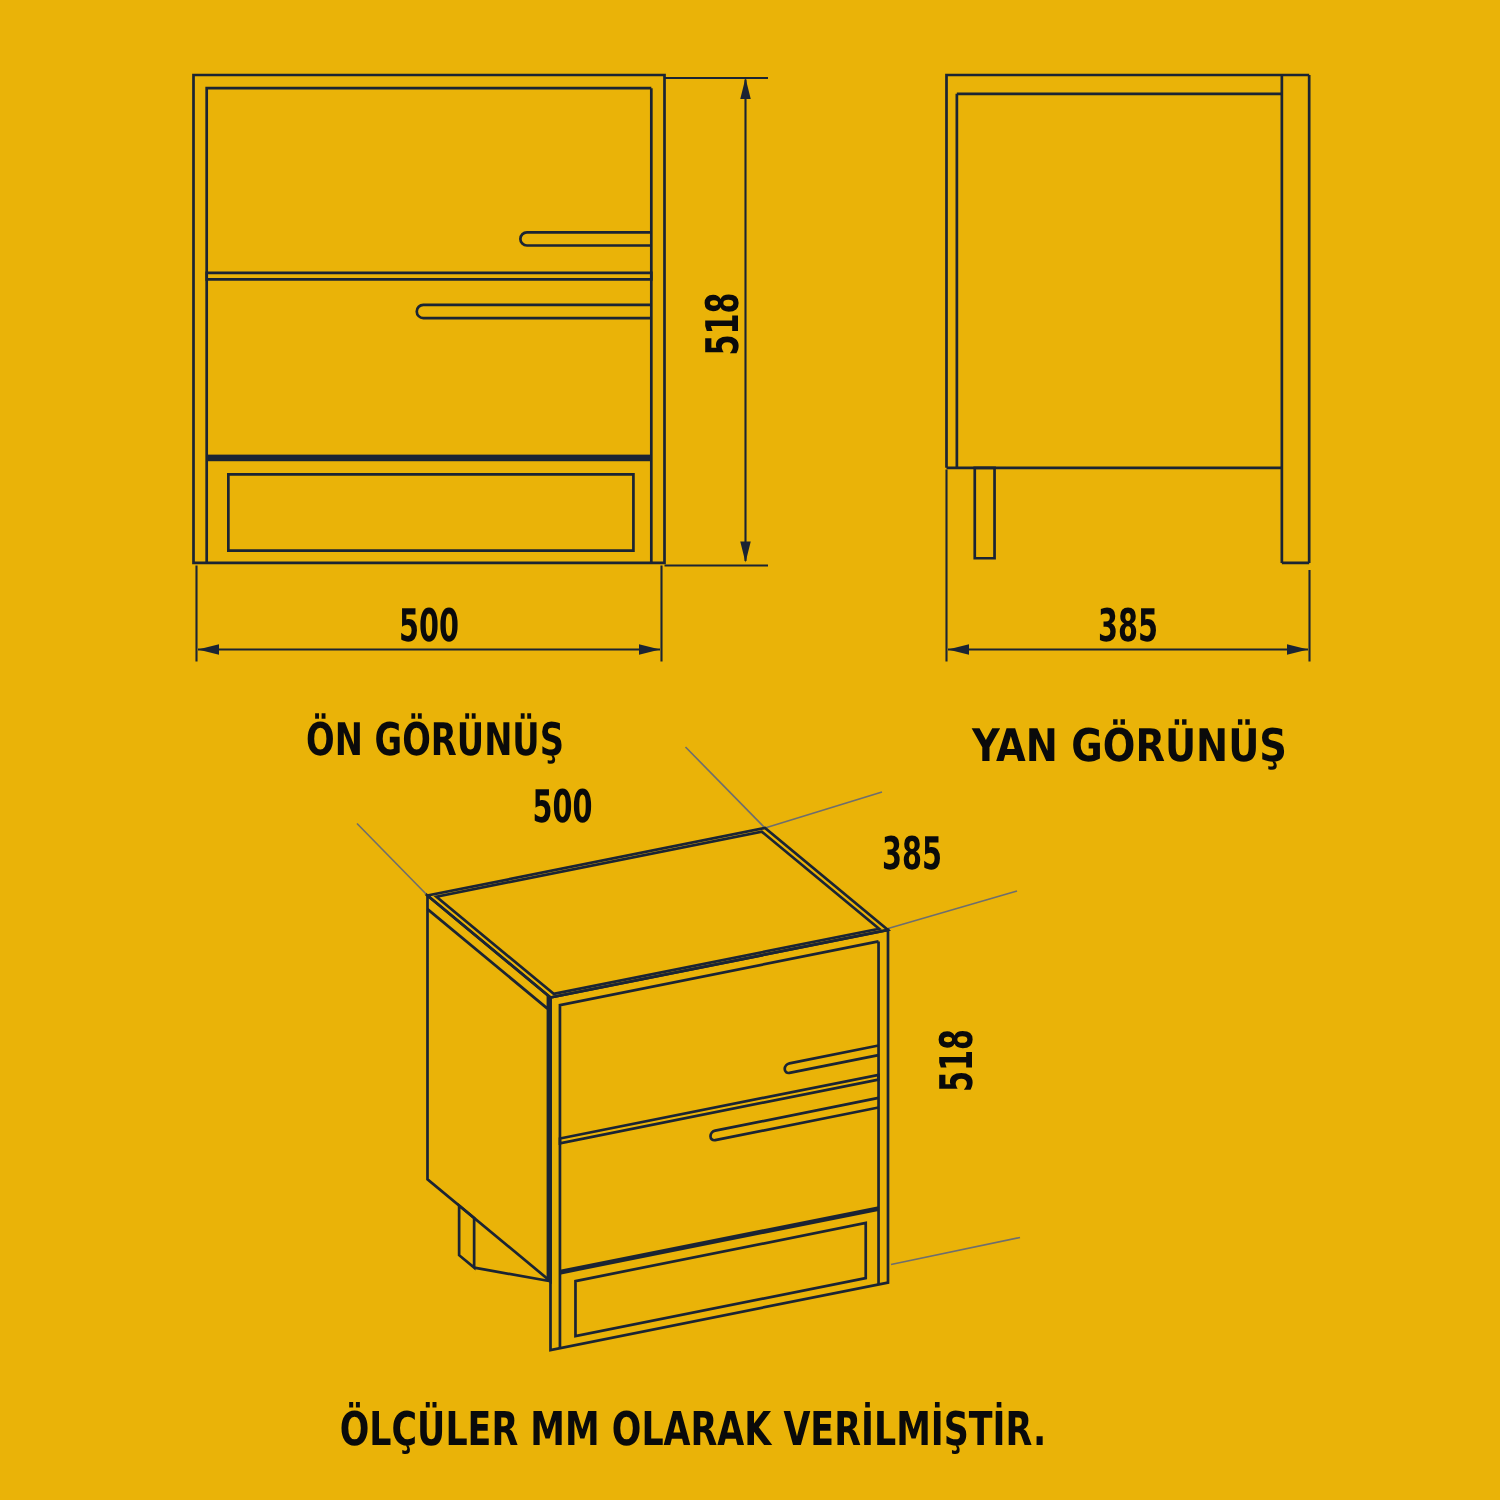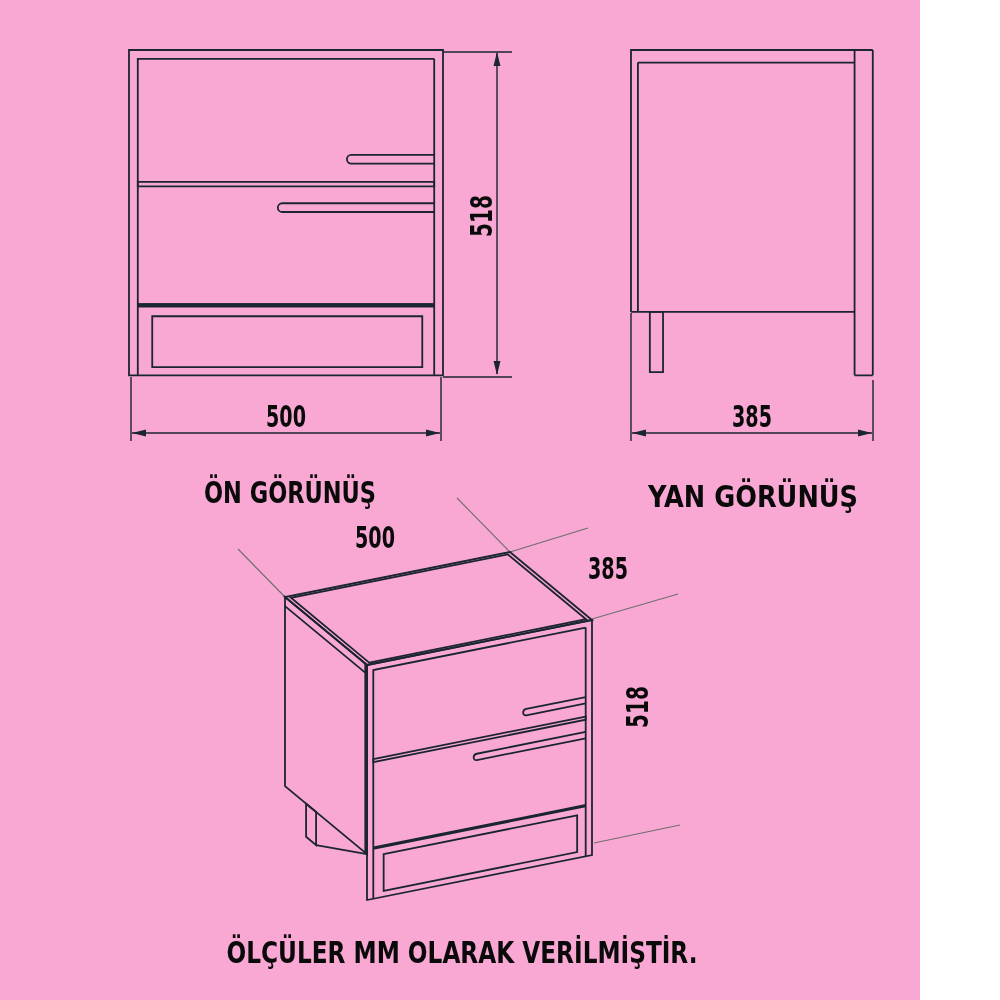--- a/index.html
+++ b/index.html
@@ -1,16 +1,16 @@
 <!DOCTYPE html>
 <html><head>
 <meta charset="utf-8">
 <style>
   html,body{margin:0;padding:0;background:#ffffff;}
-  .stage{width:920px;height:1000px;background:#f9a8d4;position:relative;overflow:hidden;}
+  .stage{width:1000px;height:1000px;background:#eab308;position:relative;overflow:hidden;}
   svg{display:block;}
   .geo{stroke:#1b2433;fill:none;}
   .geo *{vector-effect:non-scaling-stroke;}
   .mainline{stroke-width:1.8px;}
   .dimline{stroke:#1b2433;stroke-width:1.4px;fill:none;}
   .arrow{fill:#1b2433;stroke:none;}
   .thinline{stroke:#6e6e6e;stroke-width:1.1px;fill:none;}
   .lbl{font-family:"DejaVu Sans","Liberation Sans",sans-serif;font-weight:bold;fill:#0a0a0a;}
   .dimtxt{font-size:30px;}
   .viewtxt{font-size:30px;}

